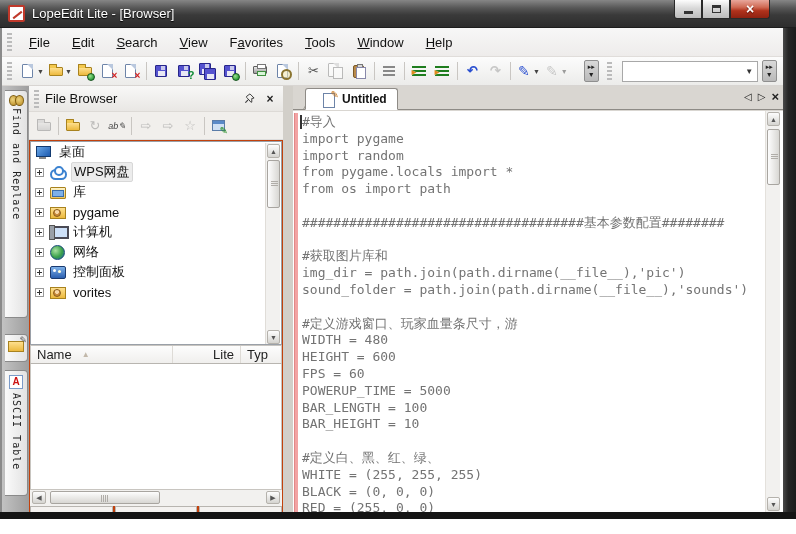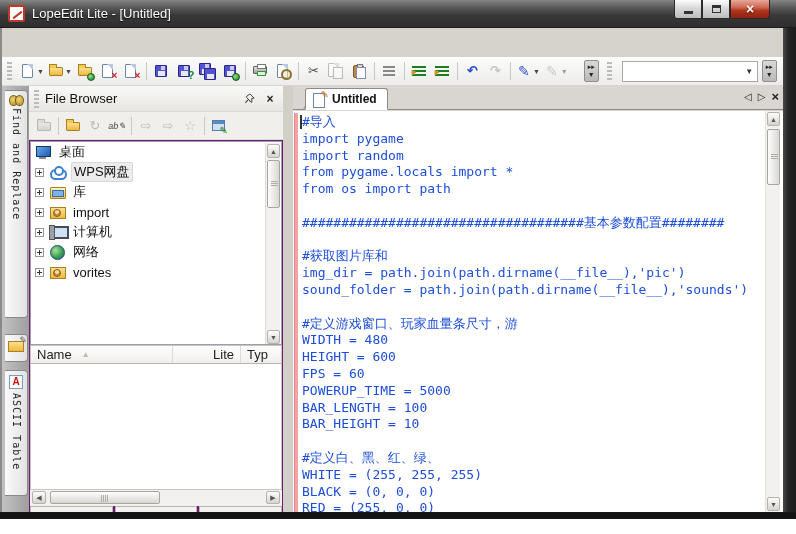--- a/index.html
+++ b/index.html
@@ -123,21 +123,21 @@
     background:radial-gradient(circle at 40% 40%, #ecd27c, #b98a22); border:1px solid #7d5c10; border-radius:50%; }
   .i-binoc::before { left:0; } .i-binoc::after { right:0; }
   .i-fbfold { width:16px; height:12px; position:relative; }
   .i-fbfold::before { content:""; position:absolute; left:0; top:2px; width:14px; height:9px;
     background:linear-gradient(#fedf8e,#ecb93e); border:1px solid #a8821e; }
   .i-fbfold::after { content:"✎"; position:absolute; right:-3px; top:-4px; font-size:9px; color:#555; }
   .i-ascii { width:14px; height:14px; background:#fff; border:1px solid #7a9ac8; color:#cc1111;
     font-weight:bold; font-size:10px; text-align:center; line-height:12px; }
 
   
-  .fb { position:absolute; left:27px; top:0; width:254px; height:426px; background:#701a75; }
+  .fb { position:absolute; left:27px; top:0; width:254px; height:426px; background:#c2410c; }
   .fb-header { height:26px; display:flex; align-items:center; background:linear-gradient(#f8f8f7,#e9e7e4);
     border-bottom:1px solid #dddad6; }
   .fb-title { font-size:13px; color:#111; flex:1; }
   .hbtn { width:16px; height:16px; display:flex; align-items:center; justify-content:center; margin-right:5px; }
   .pin-svg { width:11px; height:11px; }
   .x-glyph { font-size:12px; color:#222; font-weight:bold; line-height:1; }
   .fb-tools { height:28px; display:flex; align-items:center; padding-left:4px;
     background:#f1efec; border-bottom:1px solid #ddd; }
   .fb-tools .tbtn { min-width:22px; }
   .i-refresh, .i-star, .i-arrow { color:#888; font-size:13px; }
@@ -223,60 +223,71 @@
   
   .splitter { position:absolute; left:281px; top:0; width:10px; height:426px; background:#d2cfc9; }
 
   
   .editor { position:absolute; left:291px; top:0; width:490px; height:426px; background:#d9d6d1; }
   .tabbar { position:absolute; left:0; top:0; width:100%; height:24px; border-bottom:1px solid #8e8b86; }
   .tab-slant { position:absolute; left:2px; bottom:0; width:14px; height:18px;
     border-right:1px solid #9a978f; transform:skewX(-28deg); }
   .tab { position:absolute; left:12px; bottom:-1px; height:22px; background:#fff;
     border:1px solid #8e8b86; border-bottom:1px solid #fff; border-radius:3px 3px 0 0;
-    display:flex; align-items:center; padding:0 10px 0 6px; }
+    display:flex; align-items:center; padding:0 10px 0 16px; }
   .tab-icon { position:relative; width:15px; height:15px; margin-right:5px; }
   .tab-icon::before { content:""; position:absolute; left:1px; top:1px; width:10px; height:13px;
     background:#fff; border:1px solid #6d84a8; }
   .tab-icon::after { content:"✎"; position:absolute; right:-2px; top:-3px; font-size:10px; color:#c87820; }
   .tab-label { font-size:12px; font-weight:bold; color:#111; }
   .tab-nav { position:absolute; right:4px; top:4px; display:flex; gap:6px; align-items:center; }
   .tab-nav span { font-size:10px; color:#222; line-height:1; }
   .code-wrap { position:absolute; left:0; top:25px; width:100%; height:401px; background:#fff; overflow:hidden; }
   .change-bar { position:absolute; left:1px; top:2px; width:4px; height:399px; background:#f2a3a3;
     border-left:1px solid #e28888; }
   .caret { position:absolute; left:7px; top:4px; width:2px; height:14px; background:#333; }
-  .code-pre { font-family:"DejaVu Sans Mono", monospace; font-size:13px; line-height:16.8px; color:#1d4ed8;
+  .code-pre { font-family:"DejaVu Sans Mono", monospace; font-size:13px; line-height:16.8px; color:#737373;
     padding:3px 0 0 9px; white-space:pre; width:466px; overflow:hidden; }
   .ed-vsb { right:3px; top:25px; height:401px; border-left:1px solid #e4e1dc; }
 
   u { text-decoration:underline; }
 </style>
 </head>
 <body>
 
 <div class="screen">
   <div class="window">
 
     <div class="titlebar">
       <span class="app-icon"></span>
-      <span class="title-text">LopeEdit Lite - [Untitled]</span>
+      <span class="title-text">LopeEdit Lite - [Browser]</span>
       <div class="win-controls">
         <div class="win-btn min">
             <span class="g-min"></span>
           </div>
         <div class="win-btn">
             <span class="g-restore"></span>
           </div>
         <div class="win-btn close">
             <span class="g-close">×</span>
           </div>
       </div>
     </div>
 
+    <div class="menubar">
+      <span class="grip"></span>
+      <span class="menu-item"><u>F</u>ile</span>
+      <span class="menu-item"><u>E</u>dit</span>
+      <span class="menu-item"><u>S</u>earch</span>
+      <span class="menu-item"><u>V</u>iew</span>
+      <span class="menu-item">F<u>a</u>vorites</span>
+      <span class="menu-item"><u>T</u>ools</span>
+      <span class="menu-item"><u>W</u>indow</span>
+      <span class="menu-item"><u>H</u>elp</span>
+    </div>
 
     <div class="toolbar">
       <span class="grip"></span>
       <span class="tbtn">
           <span class="ic">
             <span class="i-page"></span>
           </span>
           <span class="dd">▼</span>
         </span>
       <span class="tbtn">
@@ -479,31 +490,36 @@
             <span class="t-label">WPS网盘</span>
           </div>
           <div class="trow">
             <span class="ebox"></span>
             <span class="ti i-lib"></span>
             <span class="t-label">库</span>
           </div>
           <div class="trow">
             <span class="ebox"></span>
             <span class="ti i-userf"></span>
-            <span class="t-label">import</span>
+            <span class="t-label">pygame</span>
           </div>
           <div class="trow">
             <span class="ebox"></span>
             <span class="ti i-comp"></span>
             <span class="t-label">计算机</span>
           </div>
           <div class="trow">
             <span class="ebox"></span>
             <span class="ti i-net"></span>
             <span class="t-label">网络</span>
+          </div>
+          <div class="trow">
+            <span class="ebox"></span>
+            <span class="ti i-cpanel"></span>
+            <span class="t-label">控制面板</span>
           </div>
           <div class="trow">
             <span class="ebox"></span>
             <span class="ti i-userf"></span>
             <span class="t-label">vorites</span>
           </div>
           <div class="vsb tree-vsb">
             <span class="sb-arrow" style="top:1px;">▲</span>
             <span class="sb-thumb" style="top:17px; height:48px;"></span>
             <span class="sb-arrow" style="bottom:1px;">▼</span>

